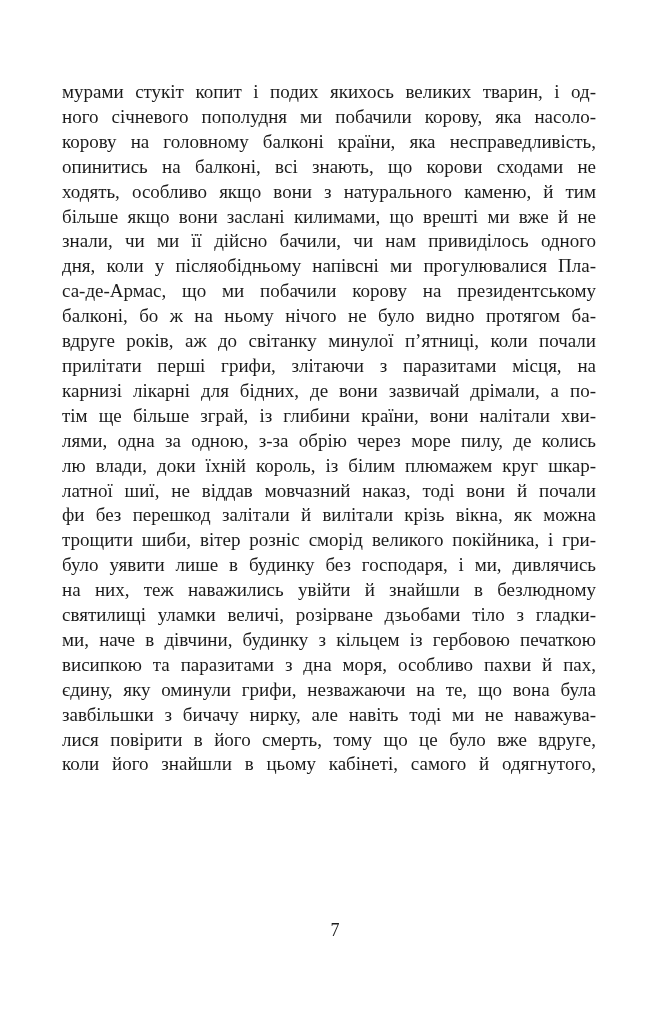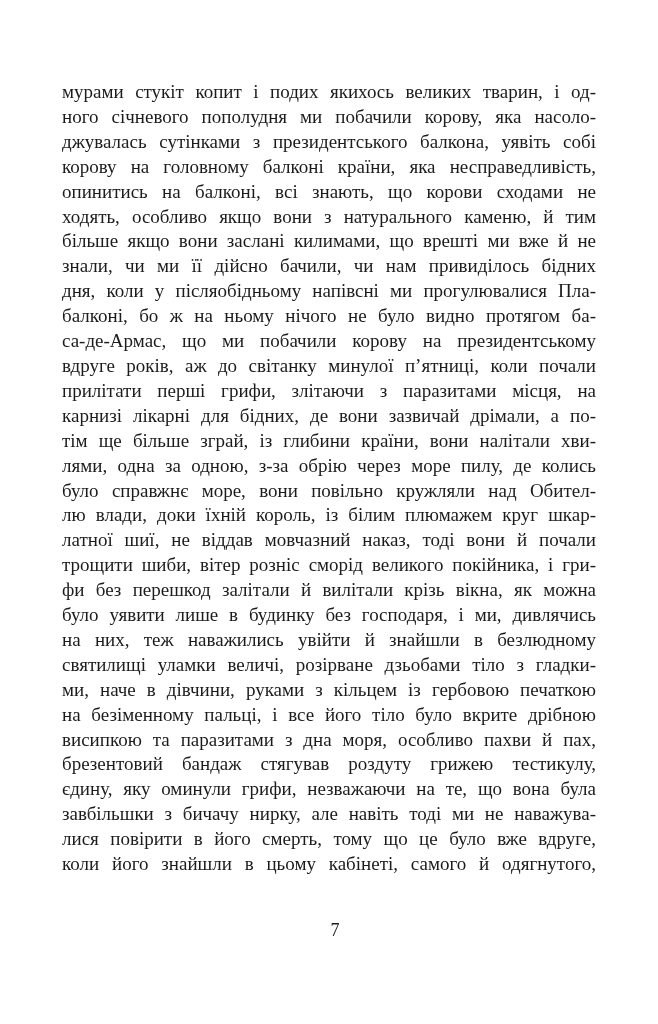--- a/index.html
+++ b/index.html
@@ -42,45 +42,41 @@
     color: #1c1c1c;
   }
 </style>
 </head>
 <body>
 
 <div class="page">
   <div class="text-block">
       <div class="line">мурами стукіт копит і подих якихось великих тварин, і од-</div>
       <div class="line">ного січневого пополудня ми побачили корову, яка насоло-</div>
-      <div class="line">джувалась сутінками з президентського балкона, уявіть собі</div>
       <div class="line">корову на головному балконі країни, яка несправедливість,</div>
       <div class="line">опинитись на балконі, всі знають, що корови сходами не</div>
       <div class="line">ходять, особливо якщо вони з натурального каменю, й тим</div>
       <div class="line">більше якщо вони заслані килимами, що врешті ми вже й не</div>
-      <div class="line">знали, чи ми її дійсно бачили, чи нам привиділось бідних</div>
+      <div class="line">знали, чи ми її дійсно бачили, чи нам привиділось одного</div>
       <div class="line">дня, коли у післяобідньому напівсні ми прогулювалися Пла-</div>
+      <div class="line">са-де-Армас, що ми побачили корову на президентському</div>
       <div class="line">балконі, бо ж на ньому нічого не було видно протягом ба-</div>
-      <div class="line">са-де-Армас, що ми побачили корову на президентському</div>
       <div class="line">вдруге років, аж до світанку минулої п’ятниці, коли почали</div>
       <div class="line">прилітати перші грифи, злітаючи з паразитами місця, на</div>
       <div class="line">карнизі лікарні для бідних, де вони зазвичай дрімали, а по-</div>
       <div class="line">тім ще більше зграй, із глибини країни, вони налітали хви-</div>
       <div class="line">лями, одна за одною, з-за обрію через море пилу, де колись</div>
-      <div class="line">було справжнє море, вони повільно кружляли над Обител-</div>
       <div class="line">лю влади, доки їхній король, із білим плюмажем круг шкар-</div>
       <div class="line">латної шиї, не віддав мовчазний наказ, тоді вони й почали</div>
+      <div class="line">фи без перешкод залітали й вилітали крізь вікна, як можна</div>
       <div class="line">трощити шиби, вітер розніс сморід великого покійника, і гри-</div>
-      <div class="line">фи без перешкод залітали й вилітали крізь вікна, як можна</div>
       <div class="line">було уявити лише в будинку без господаря, і ми, дивлячись</div>
       <div class="line">на них, теж наважились увійти й знайшли в безлюдному</div>
       <div class="line">святилищі уламки величі, розірване дзьобами тіло з гладки-</div>
-      <div class="line">ми, наче в дівчини, руками з кільцем із гербовою печаткою</div>
-      <div class="line">на безіменному пальці, і все його тіло було вкрите дрібною</div>
+      <div class="line">ми, наче в дівчини, будинку з кільцем із гербовою печаткою</div>
       <div class="line">висипкою та паразитами з дна моря, особливо пахви й пах,</div>
-      <div class="line">брезентовий бандаж стягував роздуту грижею тестикулу,</div>
       <div class="line">єдину, яку оминули грифи, незважаючи на те, що вона була</div>
       <div class="line">завбільшки з бичачу нирку, але навіть тоді ми не наважува-</div>
       <div class="line">лися повірити в його смерть, тому що це було вже вдруге,</div>
       <div class="line">коли його знайшли в цьому кабінеті, самого й одягнутого,</div>
     </div>
   <div class="page-number">7</div>
 </div>
 
 </body></html>

